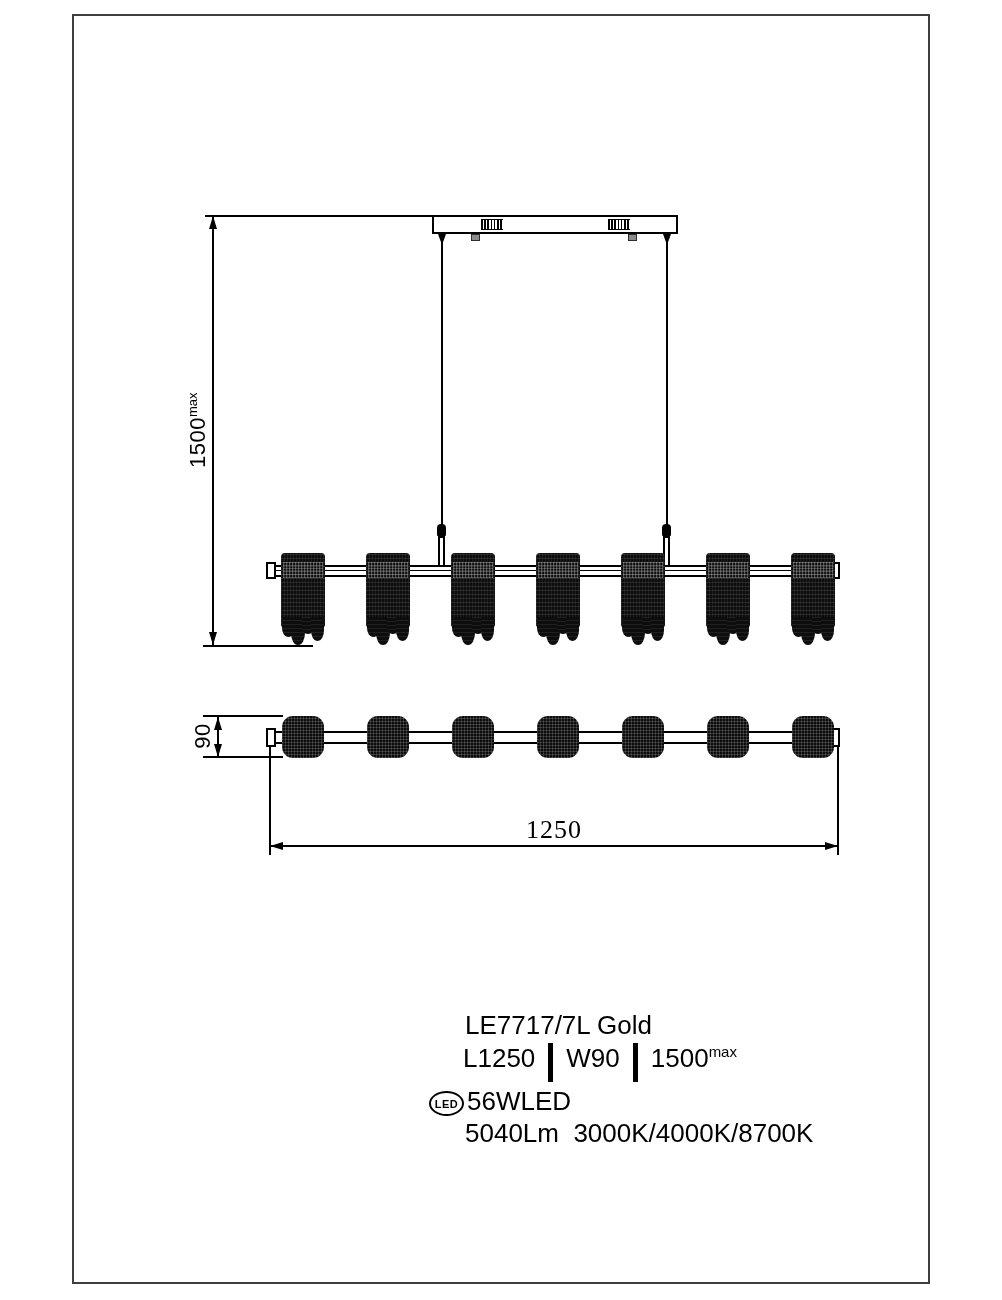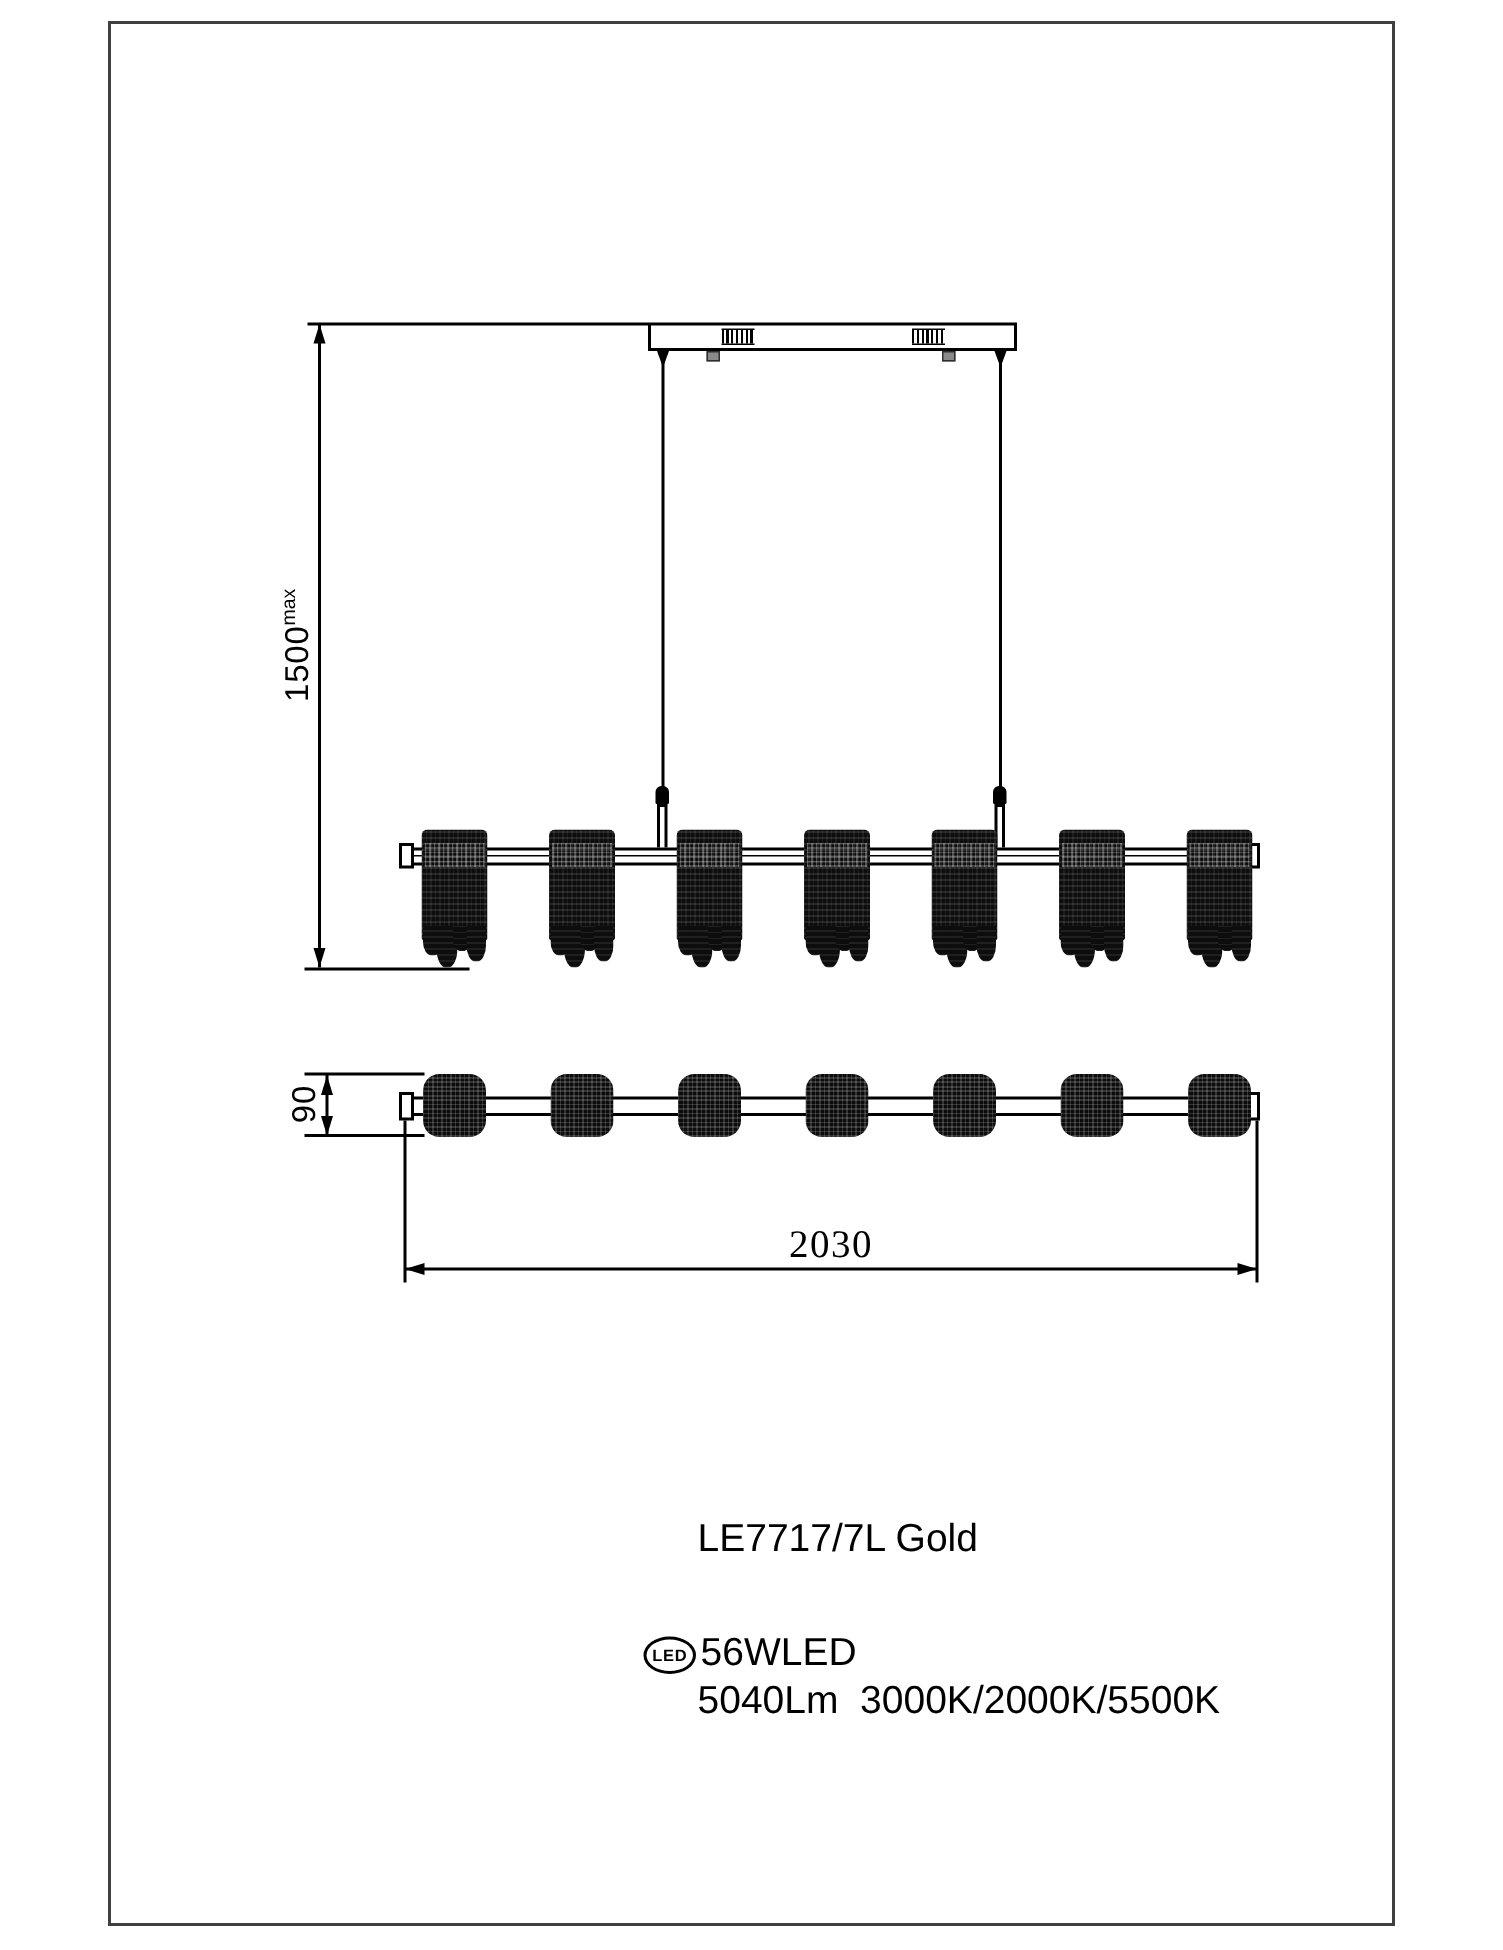--- a/index.html
+++ b/index.html
@@ -164,22 +164,29 @@
   <div class="vline" style="left:217px;top:716px;height:41px;"></div>
   <div class="arr arr-up" style="left:214px;top:717px;"></div>
   <div class="arr arr-down" style="left:214px;top:744px;"></div>
   <div class="dim-label rot" style="left:173px;top:723px;width:60px;">90</div>
 
   <div class="vline" style="left:269px;top:747px;height:108px;"></div>
   <div class="vline" style="left:837px;top:747px;height:108px;"></div>
   <div class="hline" style="left:270px;top:845px;width:568px;"></div>
   <div class="arr arr-left" style="left:270px;top:842px;"></div>
   <div class="arr arr-right" style="left:825px;top:842px;"></div>
-  <div class="dim-label dim-len" style="left:504px;top:815px;width:100px;">2030</div>
+  <div class="dim-label dim-len" style="left:504px;top:815px;width:100px;">1250</div>
 
   <div class="spec" style="left:465px;top:1010px;">LE7717/7L Gold</div>
 
+  <div class="size-row">
+    <span>L1250</span>
+    <span class="size-sep"></span>
+    <span>W90</span>
+    <span class="size-sep"></span>
+    <span><span>1500</span><sup>max</sup></span>
+  </div>
 
   <div class="led-badge">LED</div>
   <div class="spec" style="left:467px;top:1086px;">56WLED</div>
-  <div class="spec" style="left:465px;top:1118px;">5040Lm  3000K/2000K/5500K</div>
+  <div class="spec" style="left:465px;top:1118px;">5040Lm  3000K/4000K/8700K</div>
 
 </div>
 
 </body></html>

